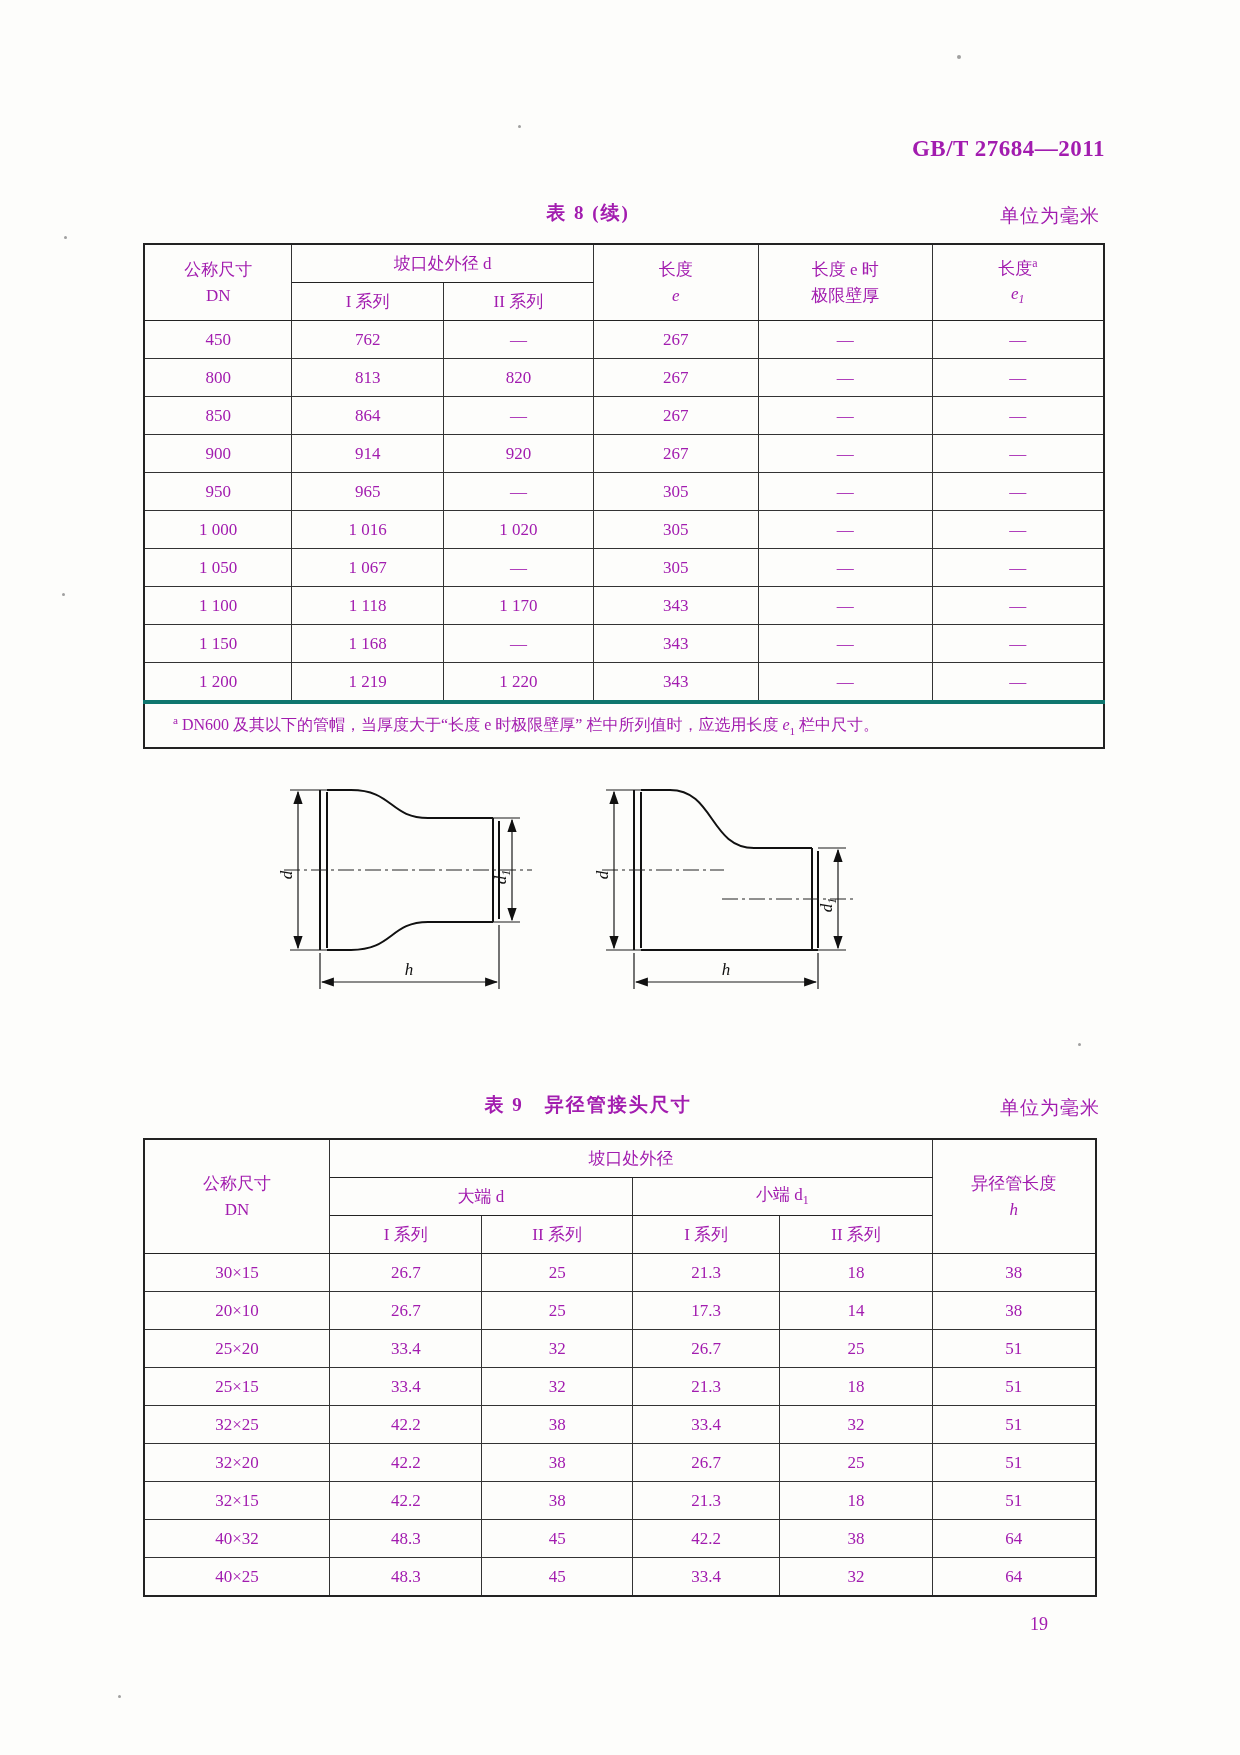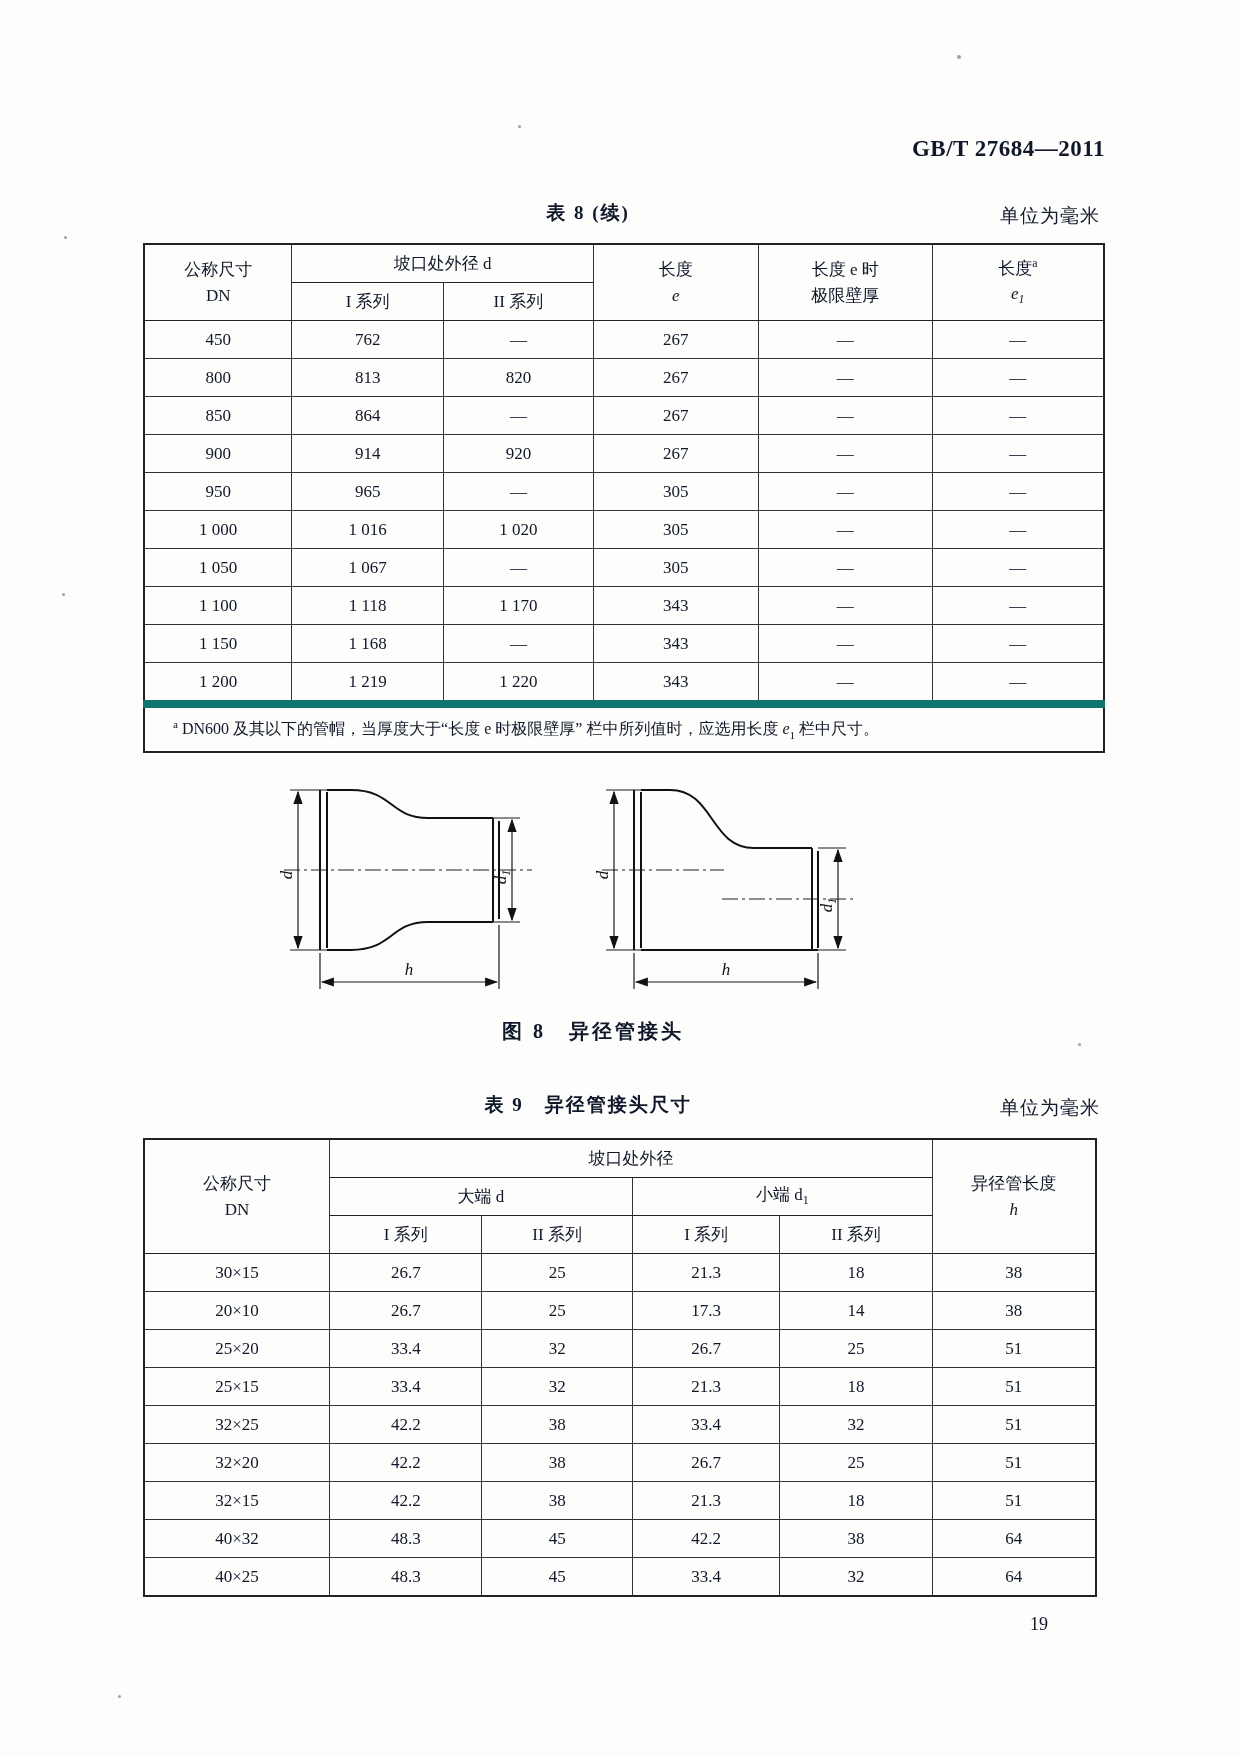--- a/index.html
+++ b/index.html
@@ -1,21 +1,21 @@
 <!DOCTYPE html>
 <html><head>
 <meta charset="utf-8">
 <style>
   html,body{margin:0;padding:0;background:#e8e8e6;}
   .page{
     position:relative;
     width:1240px;height:1755px;
     margin:0 auto;
     background:#fdfdfb;
-    color:#0f172a;
+    color:#a21caf;
     font-family:"Liberation Serif","DejaVu Serif",serif;
     overflow:hidden;
     text-decoration:underline;
   }
   .doc-code{
     position:absolute;top:136px;left:143px;width:962px;
     text-align:right;font-size:23px;font-weight:bold;letter-spacing:.5px;
   }
   .caption-row{
     position:absolute;left:138px;width:962px;height:26px;
@@ -38,21 +38,21 @@
     text-align:center;vertical-align:middle;
     padding:0 4px;
     font-weight:normal;
     height:37px;
     line-height:1.25;
   }
   table.tbl thead th{border-bottom:1.5px solid #222;}
   table.tbl thead tr:first-child th{border-top:none;}
   table.tbl tbody tr td{border-top:1.5px solid #2b2b2b;}
   table.tbl .footnote-cell{
-    border-top:8px solid #0f766e;
+    border-top:4px solid #0f766e;
     text-align:left;padding:9px 10px 9px 28px;
     font-size:16px;height:auto;
   }
   .it{font-style:italic;font-family:"Liberation Serif",serif;}
   sub{font-size:70%;} sup{font-size:70%;}
   .two-line div{line-height:1.5;}
   .fig-wrap{position:absolute;top:765px;left:0;width:1240px;height:250px;}
   .fig-svg{position:absolute;top:0;}
   .fig-svg.left{left:248px;}
   .fig-svg.right{left:572px;}
@@ -269,21 +269,20 @@
       <path class="thin" d="M246,83 L274,83 M246,185 L274,185"></path>
       <path class="thin" d="M266,85 L266,183" marker-start="url(#arr2)" marker-end="url(#arr2)"></path>
       <text x="260" y="140" transform="rotate(-90 260 140)" text-anchor="middle"><tspan>d</tspan><tspan dy="4" font-size="12">1</tspan></text>
 
       <path class="thin" d="M62,188 L62,224 M246,188 L246,224"></path>
       <path class="thin" d="M64,217 L244,217" marker-start="url(#arr2)" marker-end="url(#arr2)"></path>
       <text x="154" y="210" text-anchor="middle"><tspan>h</tspan></text>
     </svg>
   </div>
 
-  <div class="fig-caption">图 8　异径管接头</div>
 
   <div class="caption-row t9-caption" style="top:1092px;">
     <span class="tbl-caption">表 9　异径管接头尺寸</span>
     <span class="unit-note">单位为毫米</span>
   </div>
 
   <table class="tbl" style="top:1138px;width:954px;">
     <colgroup>
       <col style="width:19.5%">
         <col style="width:16%">

